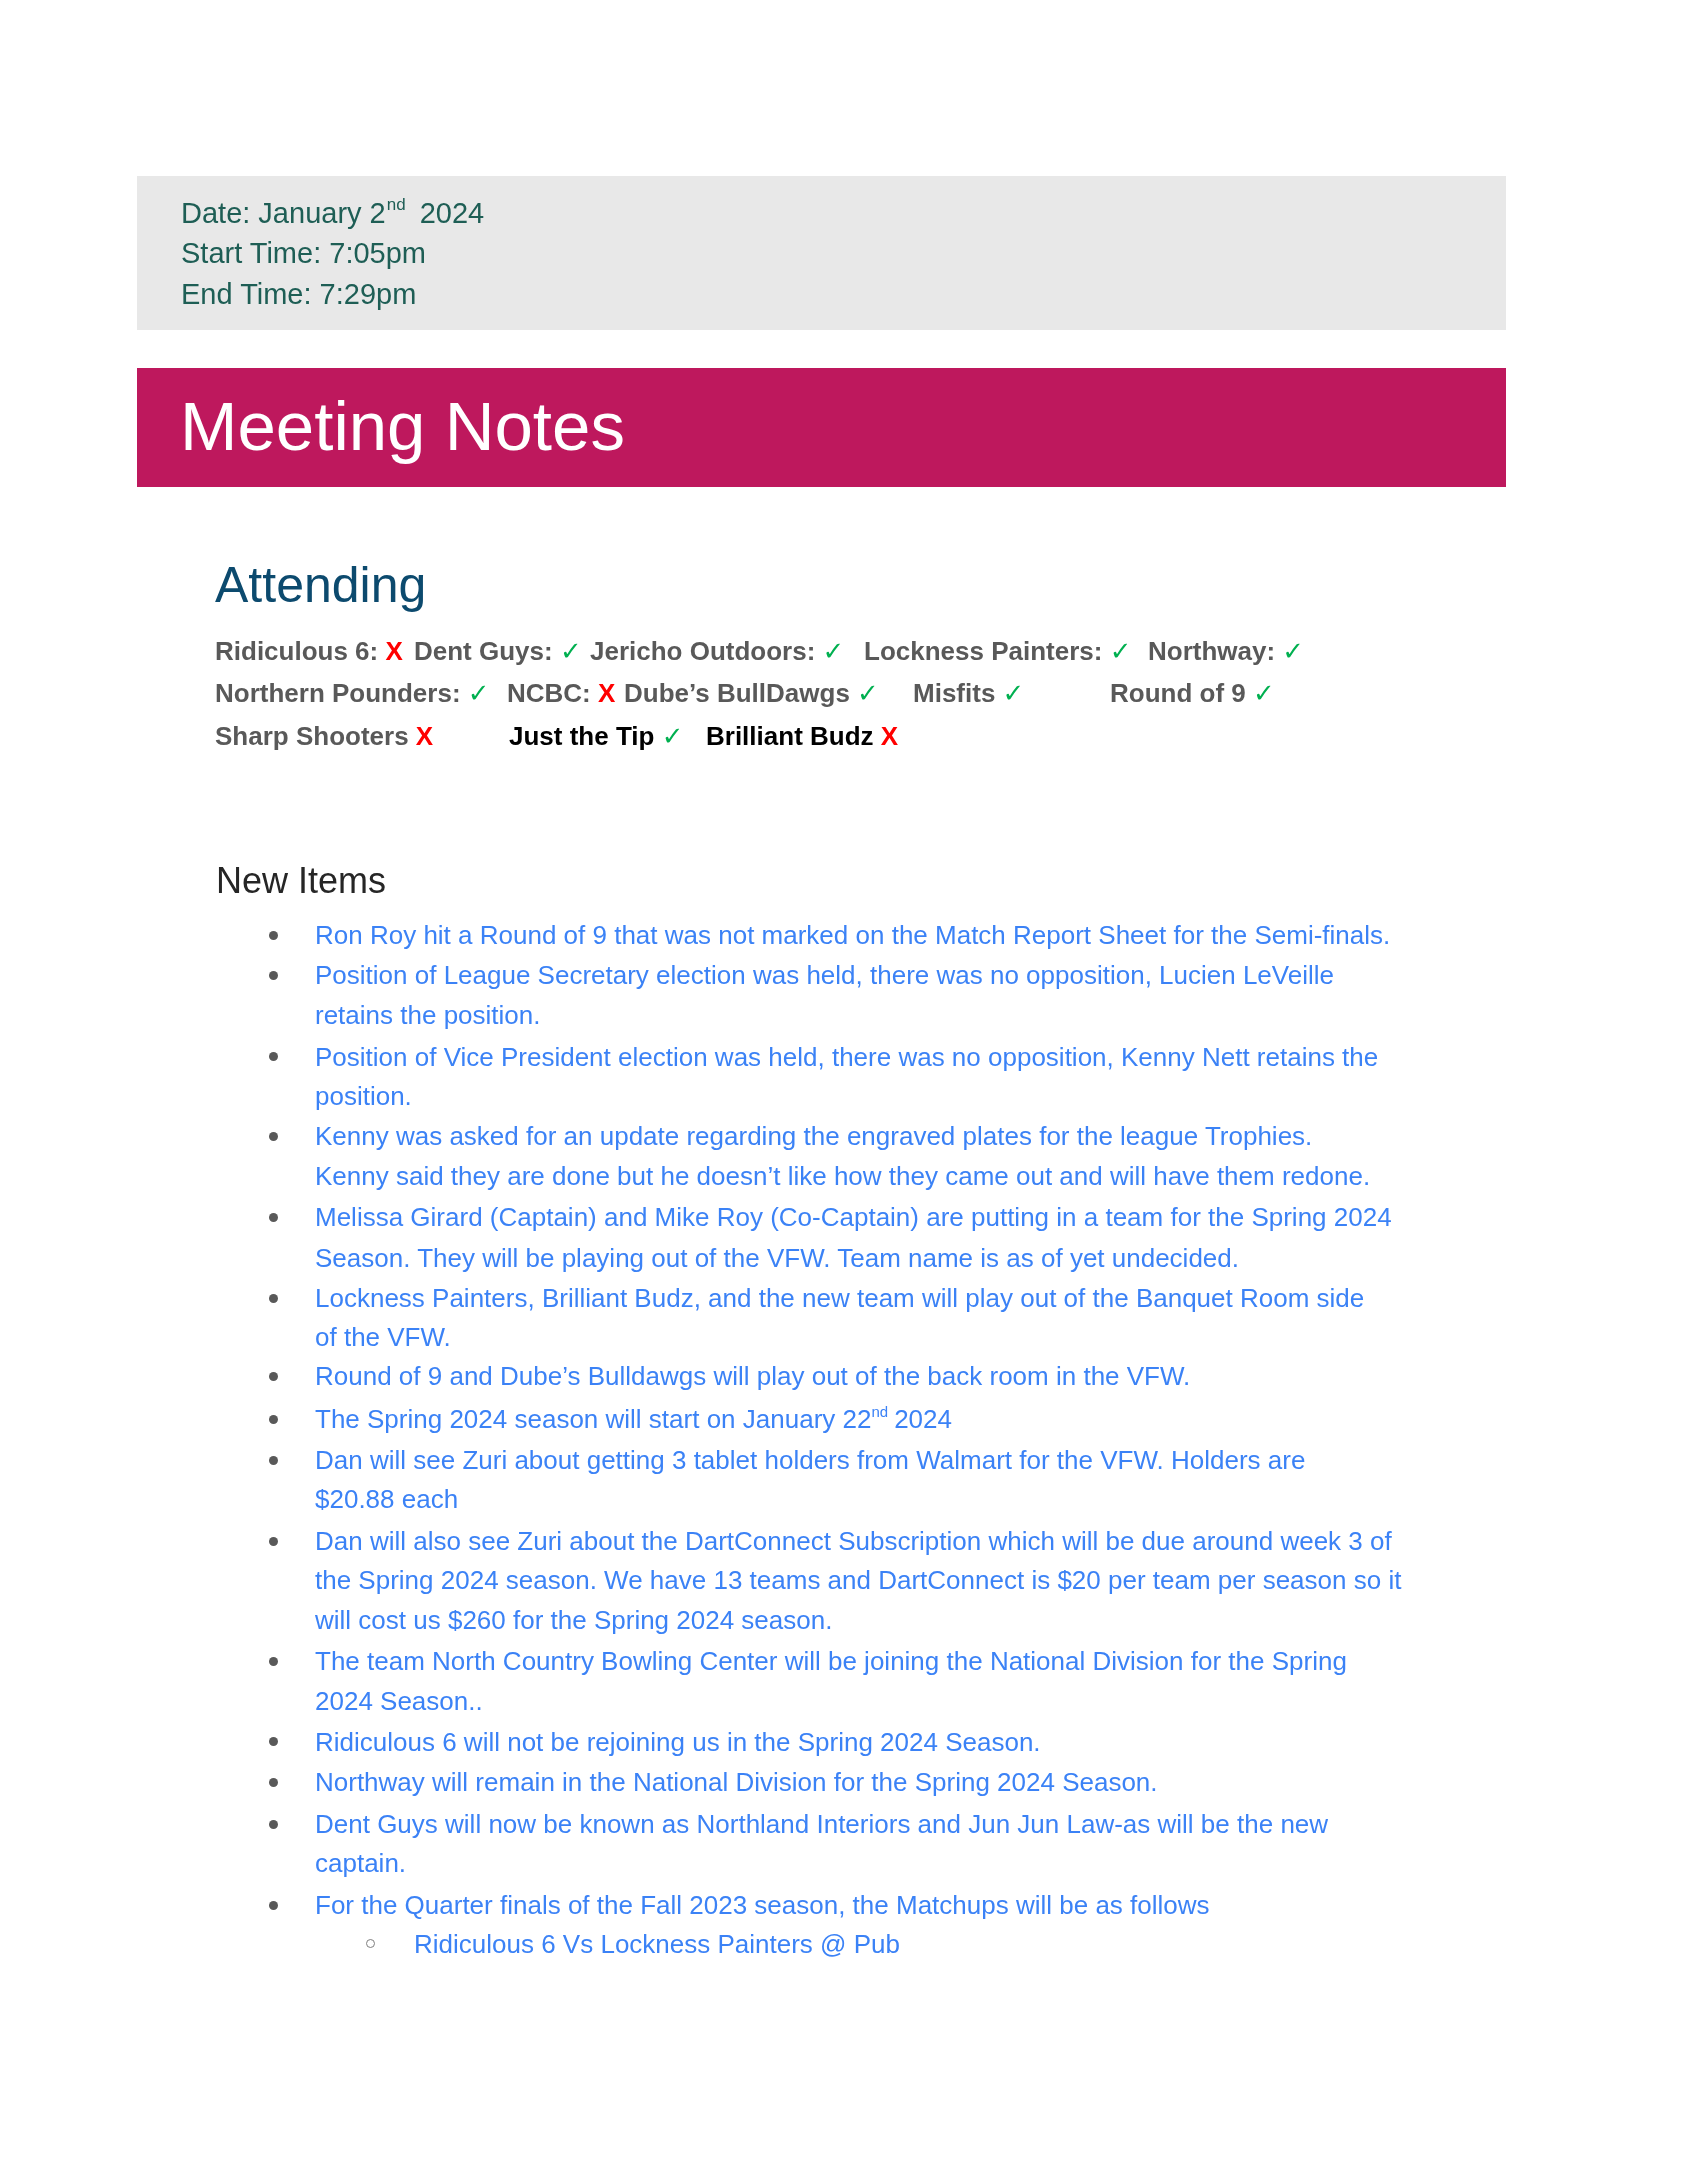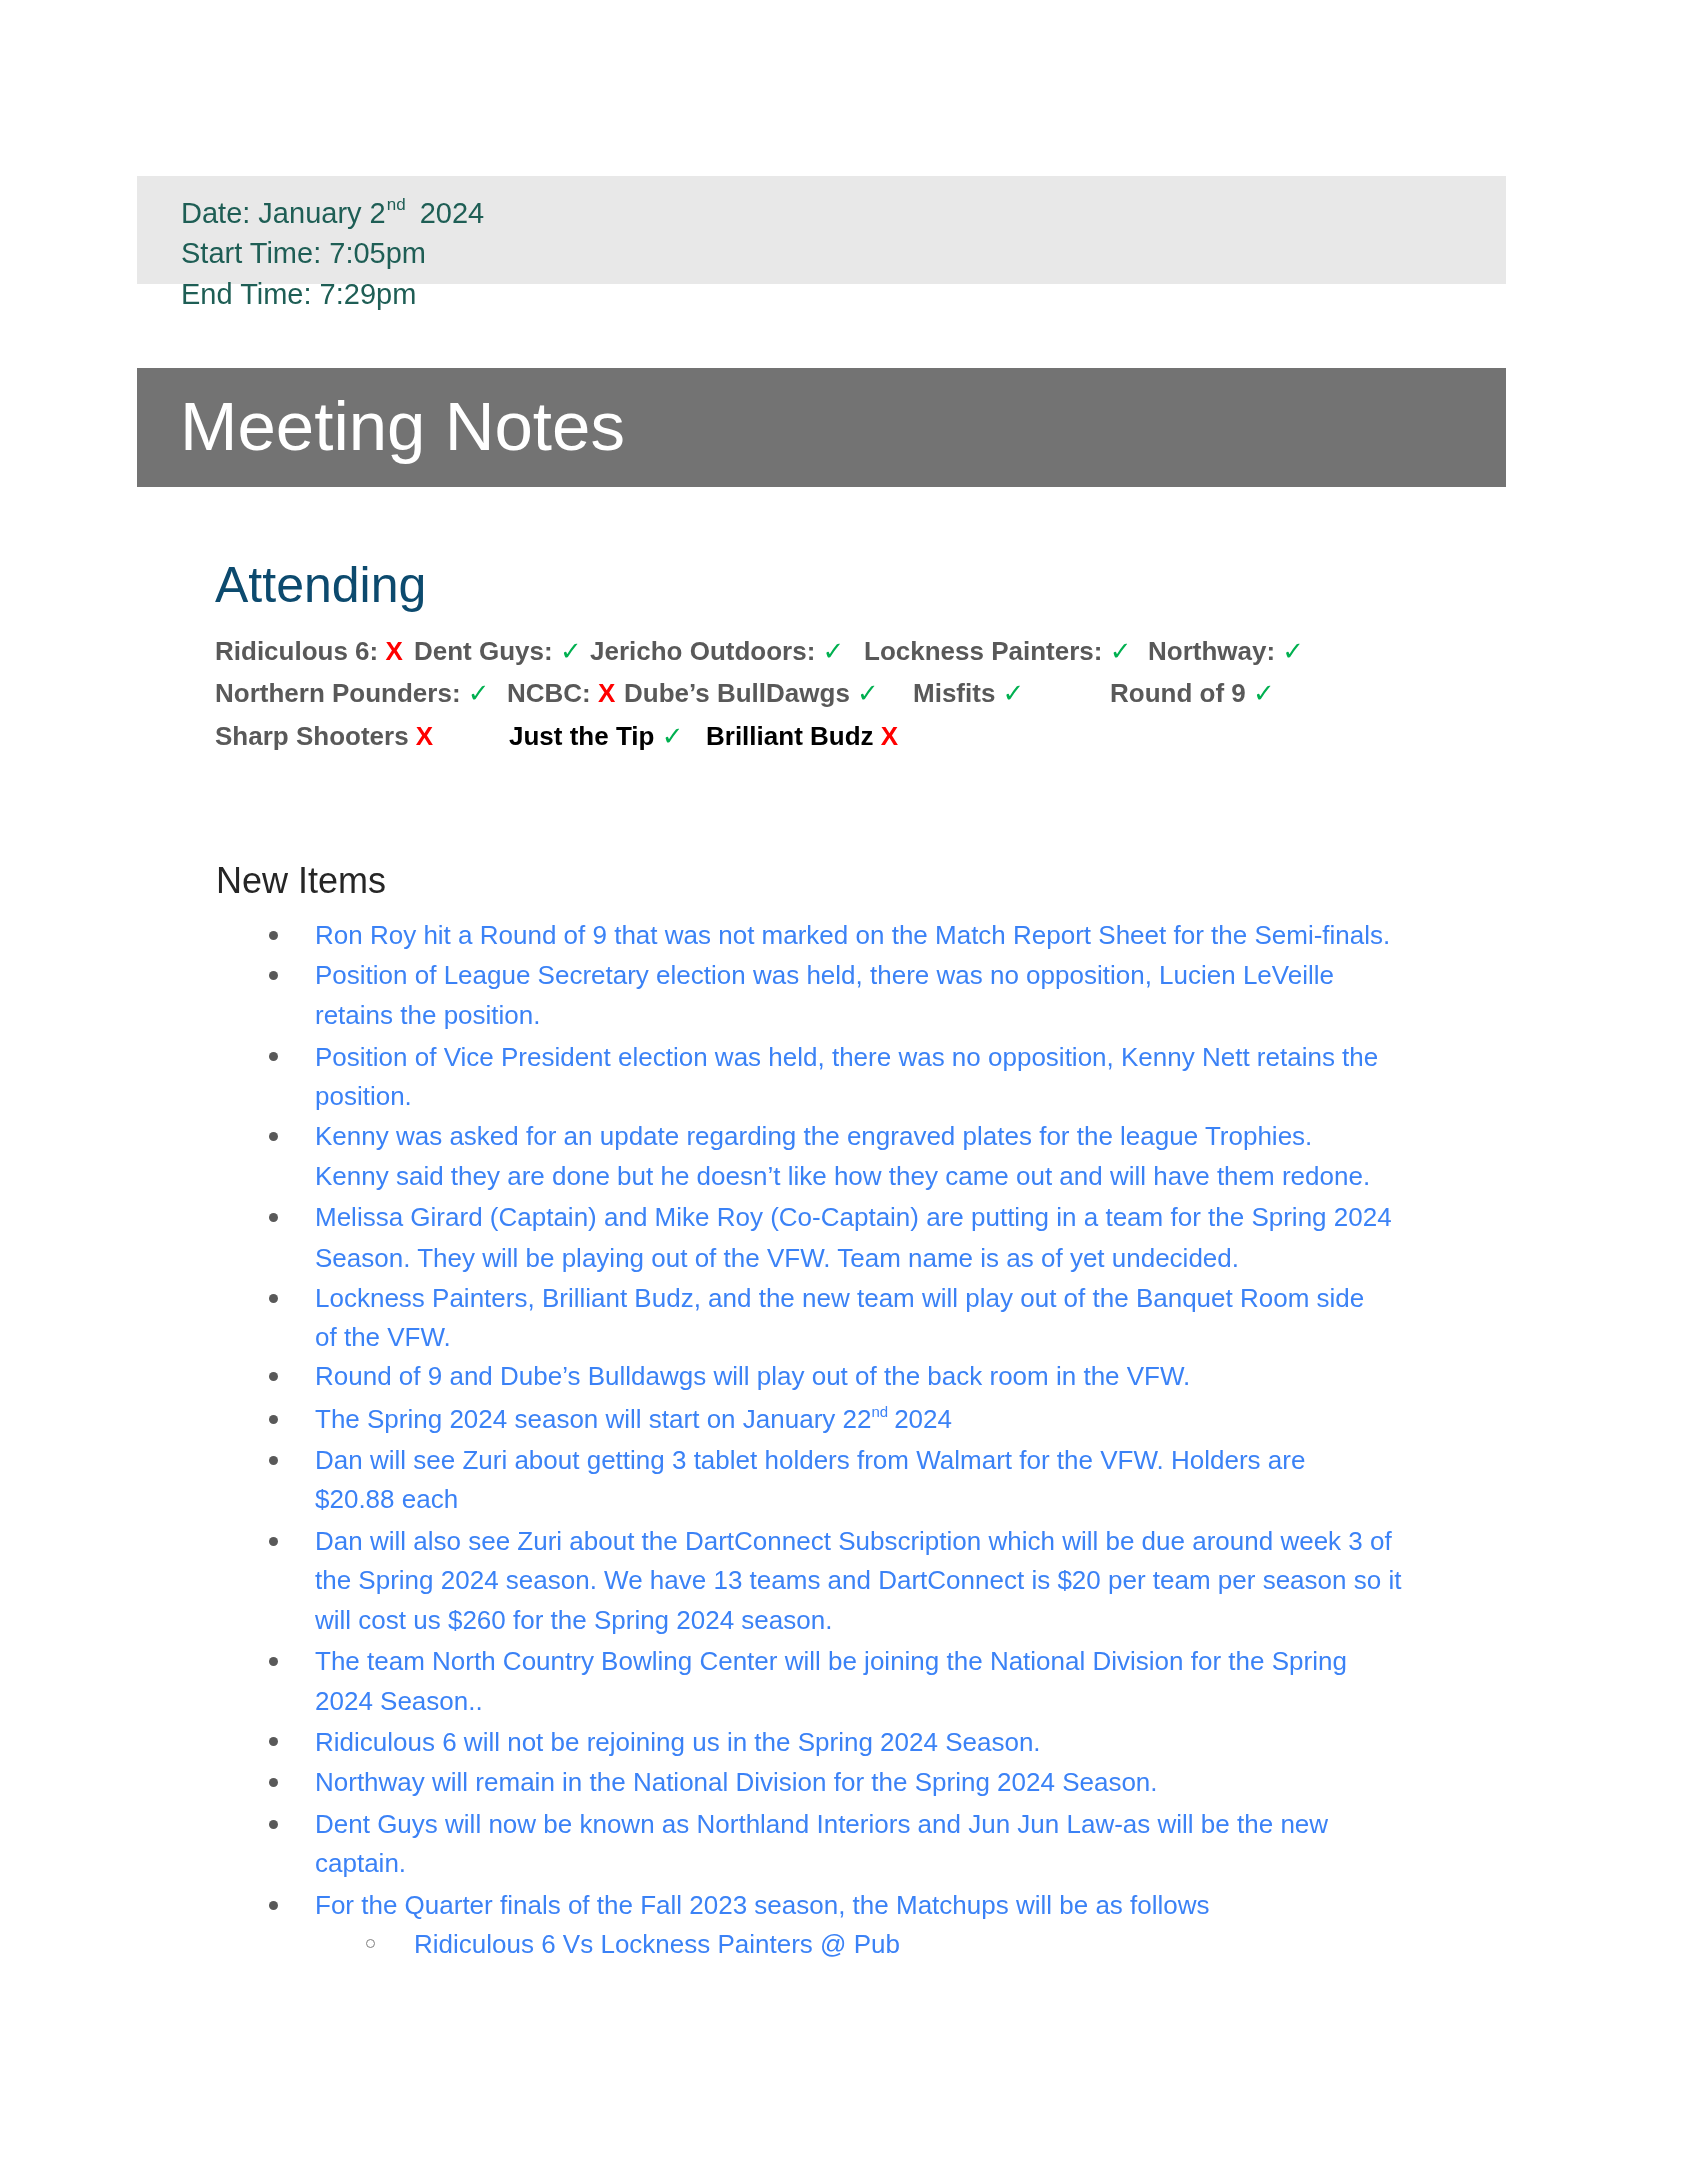--- a/index.html
+++ b/index.html
@@ -1,30 +1,30 @@
 <!DOCTYPE html>
 <html><head>
 <meta charset="utf-8">
 <style>
   html, body { margin: 0; padding: 0; }
   body {
     width: 1683px; height: 2178px; background: #ffffff; position: relative; overflow: hidden;
     font-family: "Liberation Sans", "DejaVu Sans", sans-serif;
   }
   .date-box {
-    position: absolute; left: 137px; top: 176px; width: 1369px; height: 108px;
+    position: absolute; left: 137px; top: 176px; width: 1369px; height: 154px;
     background: #e8e8e8;
   }
   .date-box .line {
     position: absolute; left: 44px; font-size: 29px; color: #1e5e55; line-height: 41px; white-space: nowrap;
   }
   .date-box sup { font-size: 17px; vertical-align: 0; position: relative; top: -13px; margin-left: 1px; margin-right: 6px; }
   .title-bar {
     position: absolute; left: 137px; top: 368px; width: 1369px; height: 119px;
-    background: #737373;
+    background: #be185d;
   }
   .title-bar .title {
     position: absolute; left: 43px; top: 17px; font-size: 69px; color: #ffffff; line-height: 83px; white-space: nowrap;
   }
   .h-attending {
     position: absolute; left: 215px; top: 551px; font-size: 50px; color: #0c4a6e; line-height: 69px; white-space: nowrap;
   }
   .att-row { position: absolute; height: 42px; line-height: 42px; font-weight: bold; font-size: 26px; white-space: nowrap; }
   .att-item { position: absolute; top: 0; white-space: nowrap; color: #595959; }
   .att-item.black { color: #000000; }

